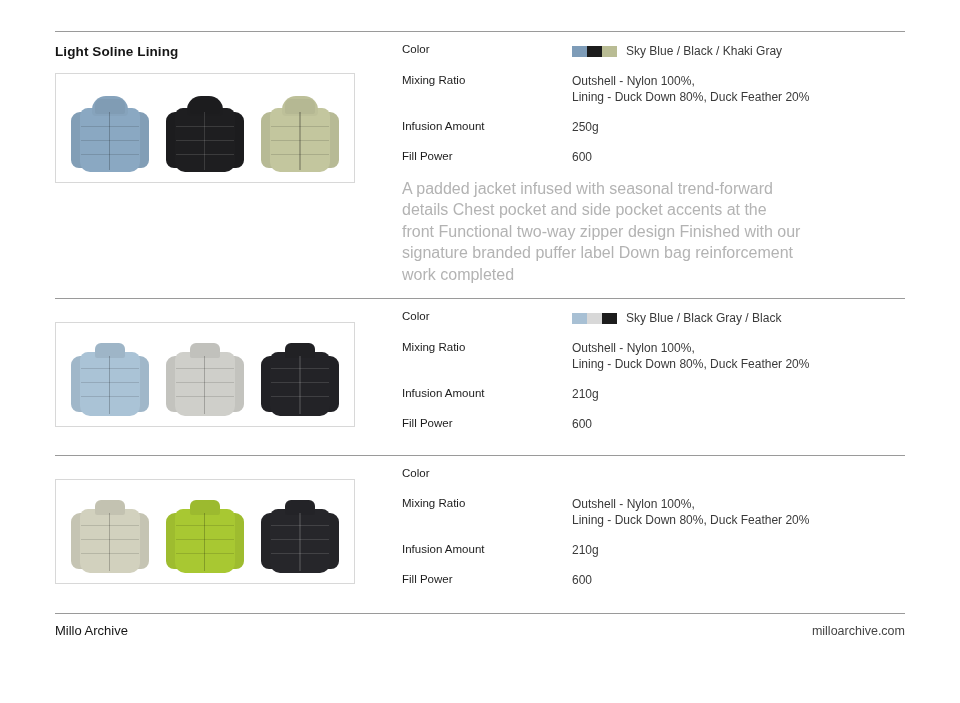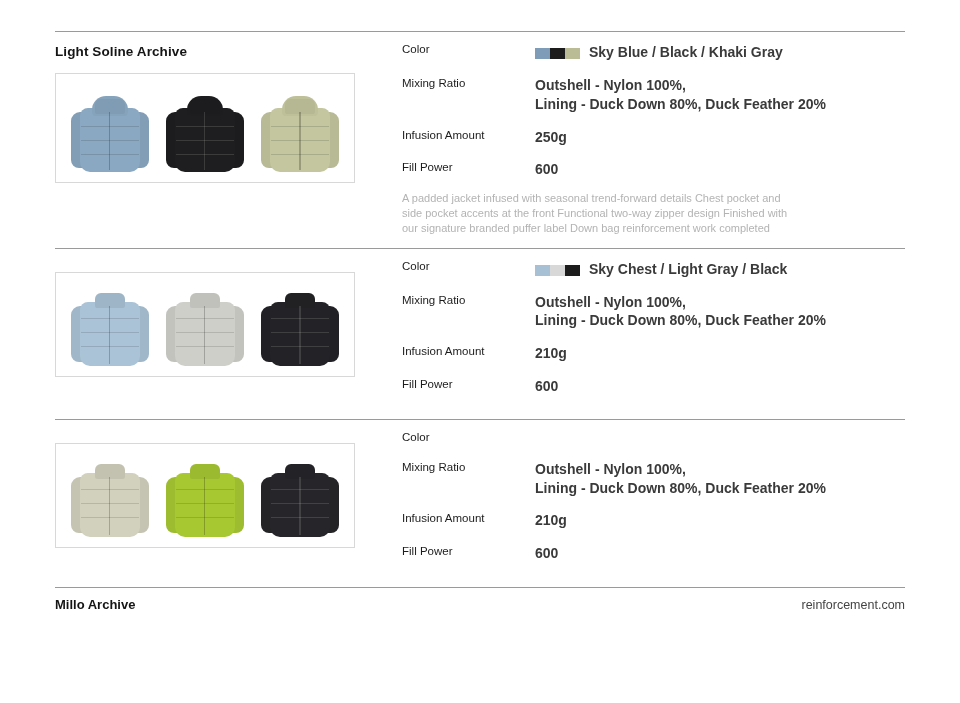--- a/index.html
+++ b/index.html
@@ -121,85 +121,85 @@
     right: 10px;
     height: 1px;
     background: rgba(0,0,0,0.13);
   }
   .jacket.dark .q, .jacket.dark .zip { background: rgba(255,255,255,0.13); }
 
   
   .spec-row {
     display: flex;
     margin-bottom: 14px;
+    gap: 37px;
   }
   .spec-label {
     width: 133px;
     flex: 0 0 133px;
     font-size: 11.5px;
     color: #1c1c1c;
     line-height: 1.35;
   }
   .spec-value {
-    font-size: 14px;
+    font-size: 12px;
     color: #3a3a3a;
     line-height: 1.35;
-    font-weight: bold;
   }
   .spec-value .line2 { display: block; }
   .swatches {
     display: inline-flex;
     vertical-align: middle;
     margin-right: 9px;
     position: relative;
     top: 1px;
   }
   .sw {
     width: 15px;
     height: 11px;
     display: inline-block;
   }
   .color-text { vertical-align: middle; }
   .desc {
-    font-size: 11px;
+    font-size: 16px;
     color: #b3b3b3;
     line-height: 1.35;
     max-width: 400px;
     margin-top: -2px;
   }
 
   
   .footer {
     display: flex;
     justify-content: space-between;
     align-items: baseline;
     width: 850px;
     padding-top: 9px;
   }
   .brand {
     font-size: 13px;
-    font-weight: bold;
+    font-weight: normal;
     color: #151515;
   }
   .site {
     font-size: 12.5px;
     color: #444;
   }
 </style>
 </head>
 <body>
 
 <div class="page">
 
   <div style="height:31px"></div>
   <div class="rule"></div>
 
   <div class="product">
     <div class="left-col">
-      <div class="product-title">Light Soline Archive</div>
+      <div class="product-title">Light Soline Lining</div>
       <div class="photo-box">
         <div class="jacket" style="color:#8aa8c2">
           <div class="sleeve-l"></div>
             <div class="sleeve-r"></div>
           <div class="body"></div>
           <div class="hood"></div>
             <div class="collar"></div>
           <div class="zip"></div>
           <div class="q" style="top:34px"></div>
             <div class="q" style="top:48px"></div>
@@ -298,21 +298,21 @@
       </div>
     </div>
     <div class="right-col">
       <div class="spec-row">
         <div class="spec-label">Color</div>
         <div class="spec-value">
           <span class="swatches">
             <span class="sw" style="background:#a8c0d4"></span>
             <span class="sw" style="background:#d8d8d8"></span>
             <span class="sw" style="background:#1c1c1c"></span>
-          </span><span class="color-text">Sky Chest / Light Gray / Black</span>
+          </span><span class="color-text">Sky Blue / Black Gray / Black</span>
         </div>
       </div>
       <div class="spec-row">
         <div class="spec-label">Mixing Ratio</div>
         <div class="spec-value">
           <span>Outshell - Nylon 100%,</span>
           <span class="line2">Lining - Duck Down 80%, Duck Feather 20%</span>
         </div>
       </div>
       <div class="spec-row">
@@ -384,16 +384,16 @@
         <div class="spec-value">600</div>
       </div>
     </div>
   </div>
 
   <div style="height:10px"></div>
   <div class="rule"></div>
 
   <div class="footer">
     <div class="brand">Millo Archive</div>
-    <div class="site">reinforcement.com</div>
+    <div class="site">milloarchive.com</div>
   </div>
 
 </div>
 
 </body></html>

